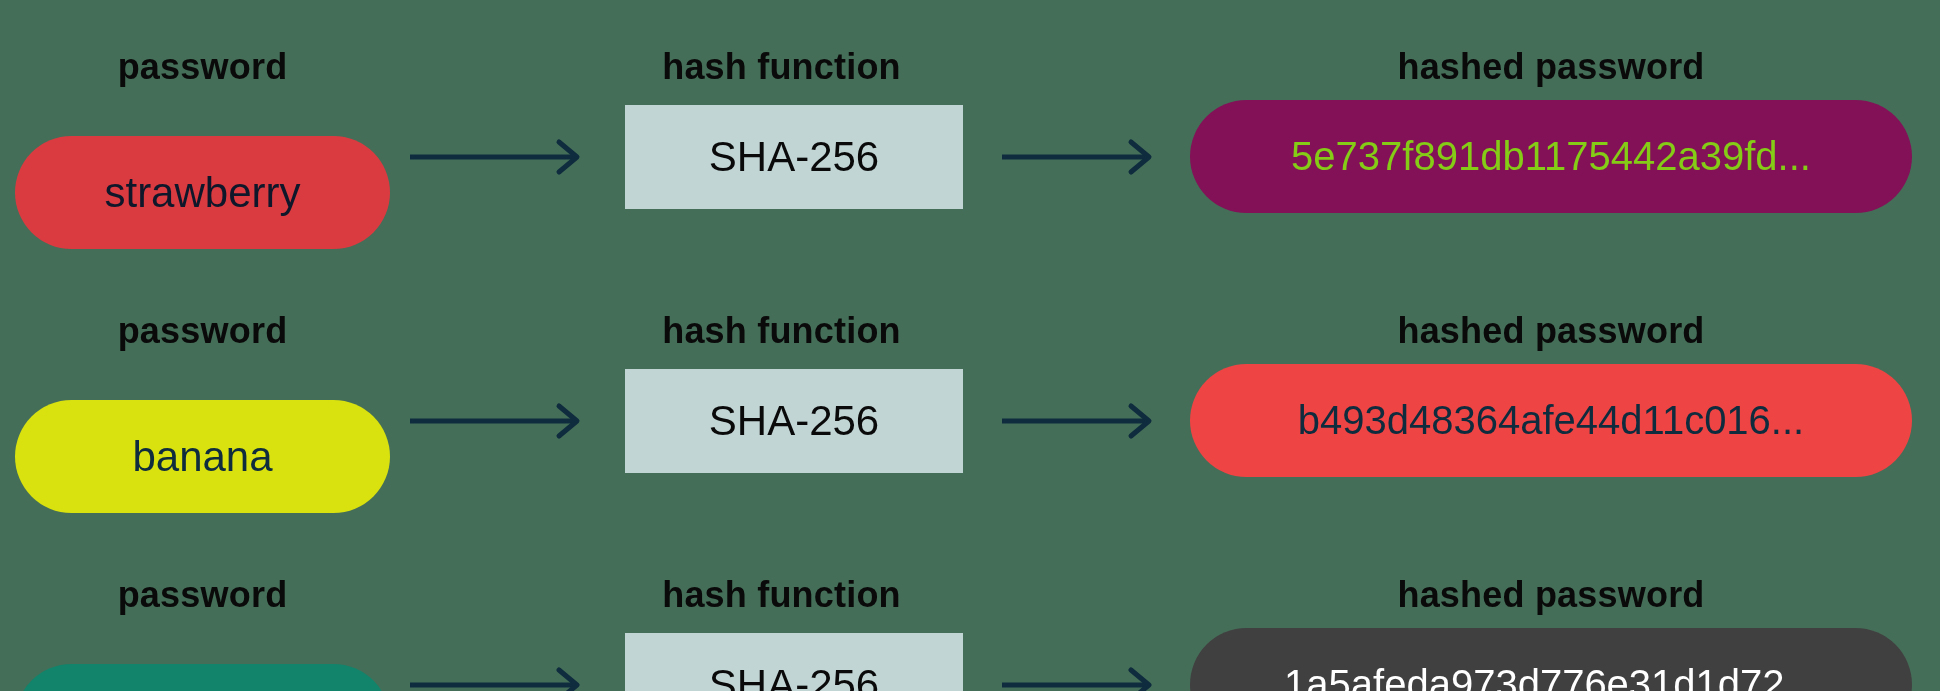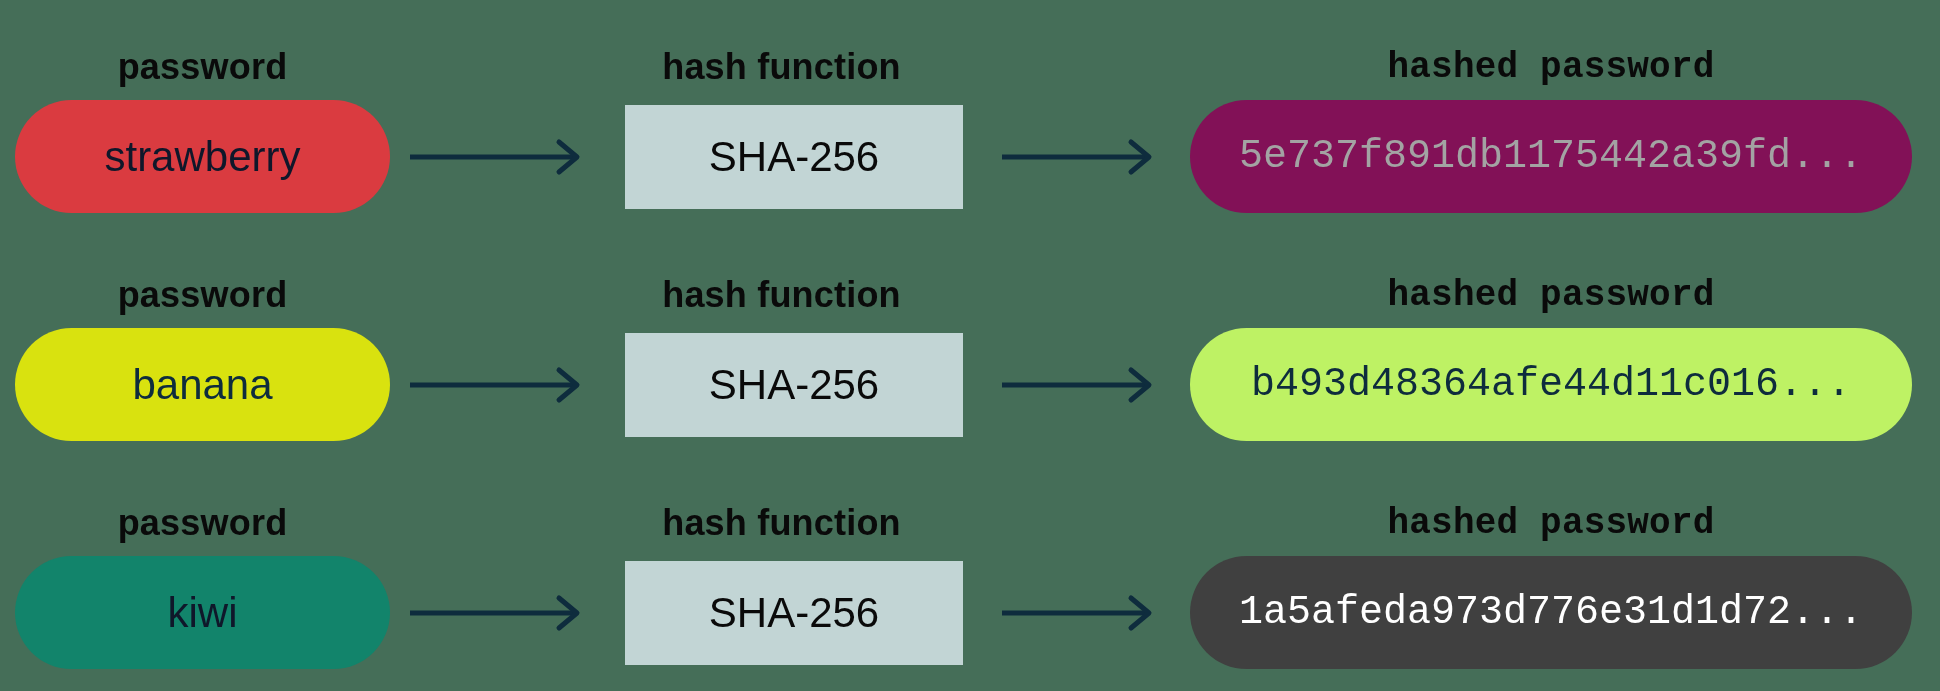--- a/index.html
+++ b/index.html
@@ -12,25 +12,25 @@
     position: relative;
     width: 1940px; height: 691px;
     padding: 44px 28px 0 15px;
   }
   .row {
     display: flex;
     align-items: flex-start;
     margin-bottom: 59px;
   }
   .cell { display: flex; flex-direction: column; }
-  .col-password { width: 375px; }
+  .col-password { width: 375px; gap: 36px; }
   .col-arrow1   { width: 210px; }
   .col-hashfn   { width: 363px; }
   .col-arrow2   { width: 227px; }
-  .col-hashed   { width: 722px; font-family: Liberation Mono, monospace; }
+  .col-hashed   { width: 722px; }
   .label {
     height: 56px;
     display: flex;
     align-items: flex-end;
     justify-content: center;
     padding-bottom: 12px;
     font-size: 36px;
     font-weight: 600;
     letter-spacing: 0.2px;
     white-space: nowrap;
@@ -99,21 +99,21 @@
       <div class="element-zone">
         <svg class="arrow-svg" width="156" height="40" viewBox="0 0 156 40">
           <line x1="3" y1="20" x2="146" y2="20" stroke="currentColor" stroke-width="5"></line>
           <polyline points="132,5 150,20 132,35" fill="none" stroke="currentColor" stroke-width="5" stroke-linecap="round" stroke-linejoin="round"></polyline>
         </svg>
       </div>
     </div>
     <div class="cell col-hashed">
       <div class="label" style="color: rgb(10, 10, 10);">hashed password</div>
       <div class="element-zone">
-        <div class="pill hashed-pill" style="background-color: rgb(130, 17, 87); color: #a3a3a3;">
+        <div class="pill hashed-pill" style="background-color: rgb(130, 17, 87); color: #84cc16;">
           <span>5e737f891db1175442a39fd...</span>
         </div>
       </div>
     </div>
   </div>
 
   <div class="row">
     <div class="cell col-password">
       <div class="label" style="color: rgb(10, 10, 10);">password</div>
       <div class="element-zone">
@@ -144,21 +144,21 @@
       <div class="element-zone">
         <svg class="arrow-svg" width="156" height="40" viewBox="0 0 156 40">
           <line x1="3" y1="20" x2="146" y2="20" stroke="currentColor" stroke-width="5"></line>
           <polyline points="132,5 150,20 132,35" fill="none" stroke="currentColor" stroke-width="5" stroke-linecap="round" stroke-linejoin="round"></polyline>
         </svg>
       </div>
     </div>
     <div class="cell col-hashed">
       <div class="label" style="color: rgb(10, 10, 10);">hashed password</div>
       <div class="element-zone">
-        <div class="pill hashed-pill" style="background-color: #bef264; color: rgb(14, 44, 61);">
+        <div class="pill hashed-pill" style="background-color: #ef4444; color: rgb(14, 44, 61);">
           <span>b493d48364afe44d11c016...</span>
         </div>
       </div>
     </div>
   </div>
 
   <div class="row">
     <div class="cell col-password">
       <div class="label" style="color: rgb(10, 10, 10);">password</div>
       <div class="element-zone">

